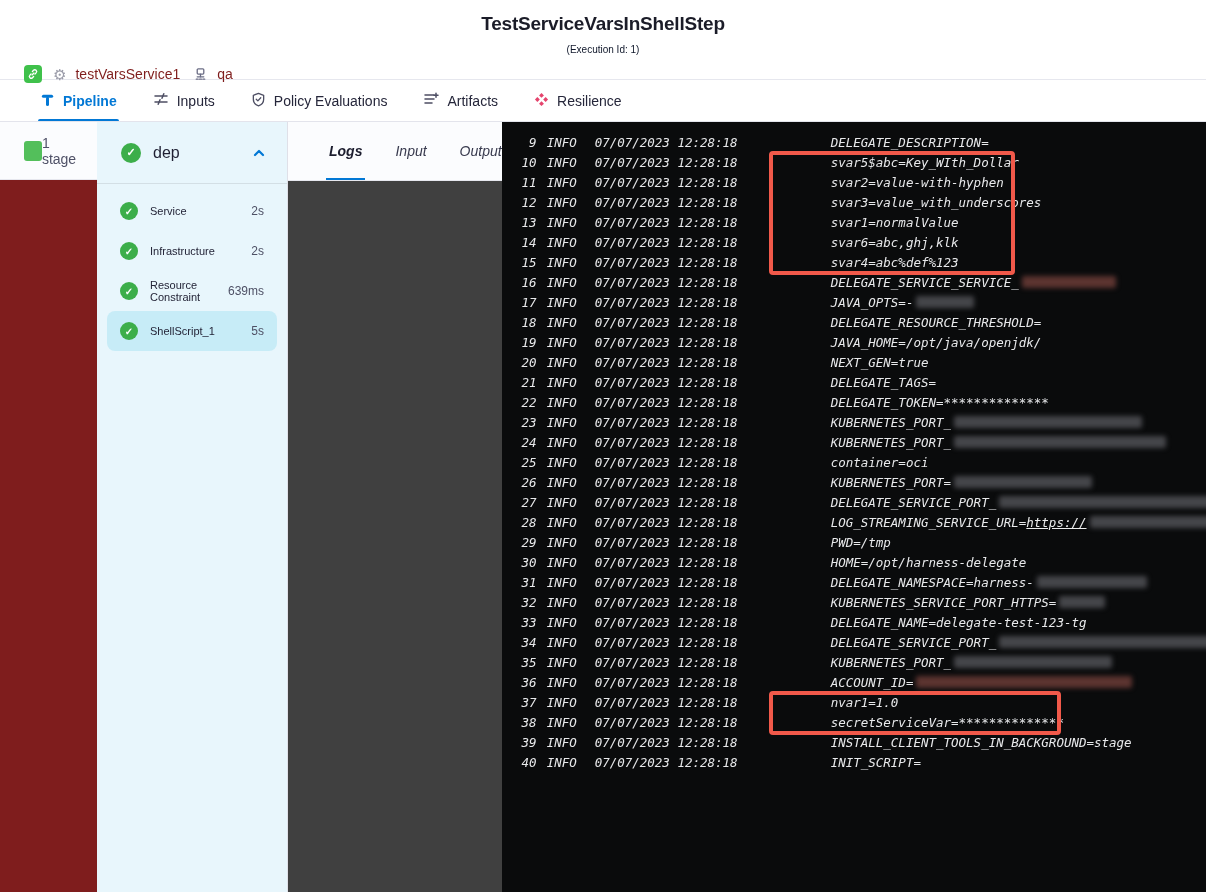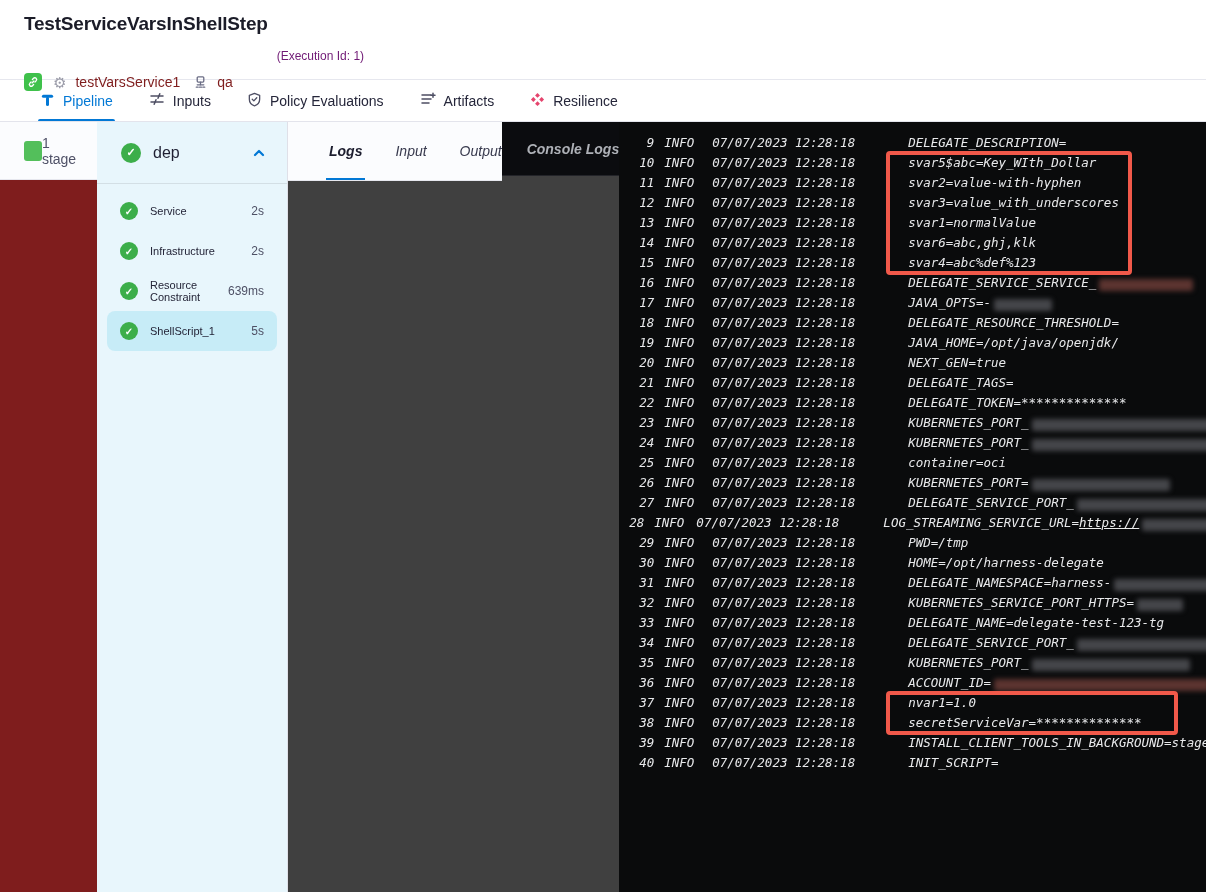--- a/index.html
+++ b/index.html
@@ -1,33 +1,33 @@
 <!DOCTYPE html>
 <html><head>
 <meta charset="utf-8">
 <style>
   * { box-sizing: border-box; margin: 0; padding: 0; }
   html, body { width: 1206px; height: 893px; overflow: hidden; }
   body { font-family: "Liberation Sans", sans-serif; background: #fff; }
 
   
   .page-header { height: 80px; background: #ffffff; border-bottom: 1px solid #e6e7ee; padding: 13px 24px 0 24px; }
-  .title-row { display: flex; align-items: flex-start; gap: 9px; }
+  .title-row { display: flex; align-items: center; gap: 9px; flex-direction: column; }
   .page-title { font-size: 19px; font-weight: 700; color: #1b1c28; letter-spacing: -0.2px; }
-  .exec-id { font-size: 12px; color: #701a75; margin-top: 36px; }
+  .exec-id { font-size: 10px; color: #0f172a; }
   .meta-row { display: flex; align-items: center; margin-top: 10px; gap: 9px; }
   .svc-icon { width: 18px; height: 18px; border-radius: 4px; background: #3fc14b; display: flex; align-items: center; justify-content: center; }
   .gear { font-size: 15px; color: #9b9ca9; line-height: 1; margin-left: 2px; }
   .meta-label { font-size: 14px; color: #7f1d1d; }
   .env-icon { margin-left: 4px; display: flex; }
 
   
   .main-tabs { height: 42px; background: #fff; border-bottom: 1px solid #e3e4ec; display: flex; align-items: stretch; padding-left: 40px; gap: 36px; }
   .main-tab { position: relative; display: flex; align-items: center; gap: 8px; font-size: 14px; color: #25263a; cursor: pointer; }
-  .main-tab.active { color: #0278d5; font-weight: 400; }
+  .main-tab.active { color: #0278d5; font-weight: 700; }
   .main-tab.active::after { content: ""; position: absolute; left: -2px; right: -2px; bottom: 0; height: 2px; background: #0278d5; border-radius: 2px 2px 0 0; }
 
   
   .layout { display: flex; height: 770px; }
   .sidebar { width: 288px; min-width: 288px; border-right: 1px solid #dfe0e8; display: flex; flex-direction: row; background: #7f1d1d; }
   .stage-summary { height: 58px; background: #fbfcfe; border-bottom: 1px solid #e6e7ee; display: flex; align-items: center; padding: 0 14px 0 24px; }
   .stage-square { width: 20px; height: 20px; border-radius: 3px; background: #53bf5b; }
   .stage-count { margin-left: auto; font-size: 14px; color: #4f5167; }
 
   .stage-group { background: #e8f6fc; }
@@ -52,21 +52,21 @@
   .log-tab.active::after { content: ""; position: absolute; left: -3px; right: -3px; bottom: 0; height: 2px; background: #0278d5; }
 
   .console-header { height: 54px; background: #0b0c0f; border-bottom: 1px solid #232429; display: flex; align-items: center; padding-left: 25px; }
   .console-title { font-size: 14px; font-weight: 700; color: #aeb1b7; }
 
   .log-area { position: relative; flex: 1; background: #0a0b0c; padding-top: 10px; font-family: "DejaVu Sans Mono", monospace; font-size: 12.5px; color: #e8e9eb; overflow: hidden; }
   .log-row { display: flex; align-items: center; height: 20px; white-space: pre; }
   .ln-num { margin-left: 10px; width: 25px; text-align: right; }
   .ln-level { margin-left: 10px; width: 36px; }
   .ln-ts { margin-left: 12px; width: 152px; }
-  .ln-msg { display: flex; align-items: flex-end; padding-left: 44px; }
+  .ln-msg { margin-left: 40px; display: flex; align-items: flex-start; padding-left: 44px; }
   .redact { display: inline-block; height: 12px; border-radius: 2px; margin: 0 3px; filter: blur(2.5px); transform: translateY(1px); }
   .redact.gray { background: #45464a; }
   .redact.red { background: #5c3430; }
   .log-link { text-decoration: underline; cursor: pointer; color: #eceded; }
 
   .hl-box { position: absolute; border: 4px solid #f1594a; border-radius: 4px; left: 267px; pointer-events: none; }
 </style>
 </head>
 <body>
 
@@ -179,23 +179,20 @@
     </div>
     <div class="sidebar-rest"></div>
   </div>
 
   <div class="log-panel">
     <div class="log-tabs" id="log-tabs">
         <div class="log-tab active">Logs</div>
         <div class="log-tab">Input</div>
         <div class="log-tab">Output</div>
       </div>
-    <div class="console-header">
-      <span class="console-title">Console Logs</span>
-    </div>
     <div class="log-area" id="log-area">
         <div class="log-row"><span class="ln-num">9</span><span class="ln-level">INFO</span><span class="ln-ts">07/07/2023 12:28:18</span><span class="ln-msg"><span>DELEGATE_DESCRIPTION=</span></span></div>
         <div class="log-row"><span class="ln-num">10</span><span class="ln-level">INFO</span><span class="ln-ts">07/07/2023 12:28:18</span><span class="ln-msg"><span>svar5$abc=Key_WIth_Dollar</span></span></div>
         <div class="log-row"><span class="ln-num">11</span><span class="ln-level">INFO</span><span class="ln-ts">07/07/2023 12:28:18</span><span class="ln-msg"><span>svar2=value-with-hyphen</span></span></div>
         <div class="log-row"><span class="ln-num">12</span><span class="ln-level">INFO</span><span class="ln-ts">07/07/2023 12:28:18</span><span class="ln-msg"><span>svar3=value_with_underscores</span></span></div>
         <div class="log-row"><span class="ln-num">13</span><span class="ln-level">INFO</span><span class="ln-ts">07/07/2023 12:28:18</span><span class="ln-msg"><span>svar1=normalValue</span></span></div>
         <div class="log-row"><span class="ln-num">14</span><span class="ln-level">INFO</span><span class="ln-ts">07/07/2023 12:28:18</span><span class="ln-msg"><span>svar6=abc,ghj,klk</span></span></div>
         <div class="log-row"><span class="ln-num">15</span><span class="ln-level">INFO</span><span class="ln-ts">07/07/2023 12:28:18</span><span class="ln-msg"><span>svar4=abc%def%123</span></span></div>
         <div class="log-row"><span class="ln-num">16</span><span class="ln-level">INFO</span><span class="ln-ts">07/07/2023 12:28:18</span><span class="ln-msg"><span>DELEGATE_SERVICE_SERVICE_</span><span class="redact red" style="width: 94px;"></span></span></div>
         <div class="log-row"><span class="ln-num">17</span><span class="ln-level">INFO</span><span class="ln-ts">07/07/2023 12:28:18</span><span class="ln-msg"><span>JAVA_OPTS=-</span><span class="redact gray" style="width: 58px;"></span></span></div>

